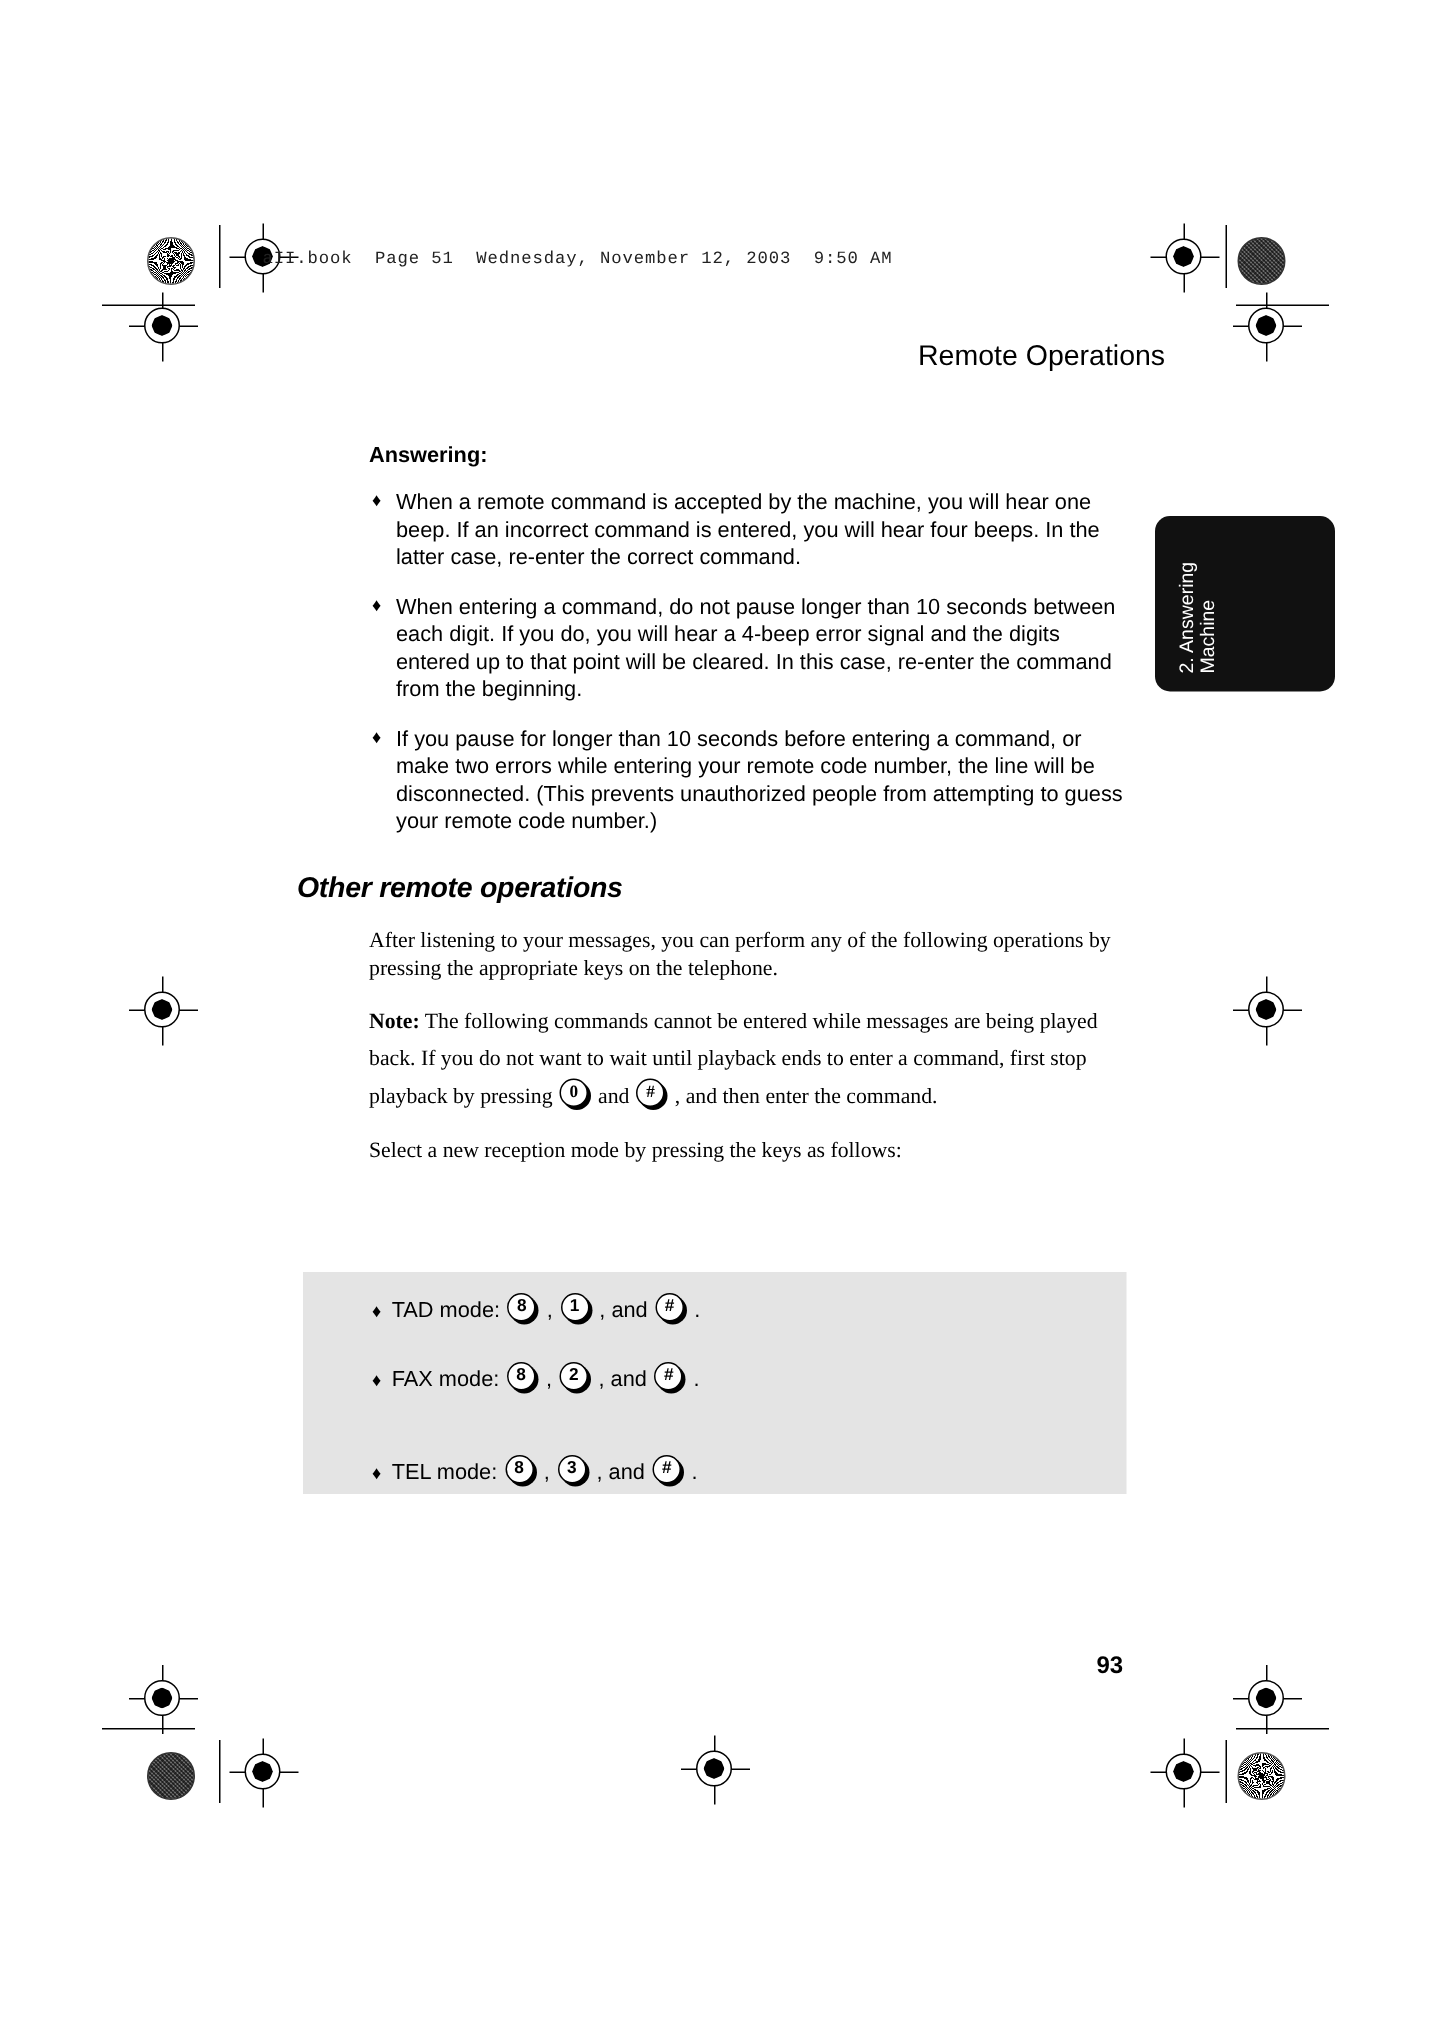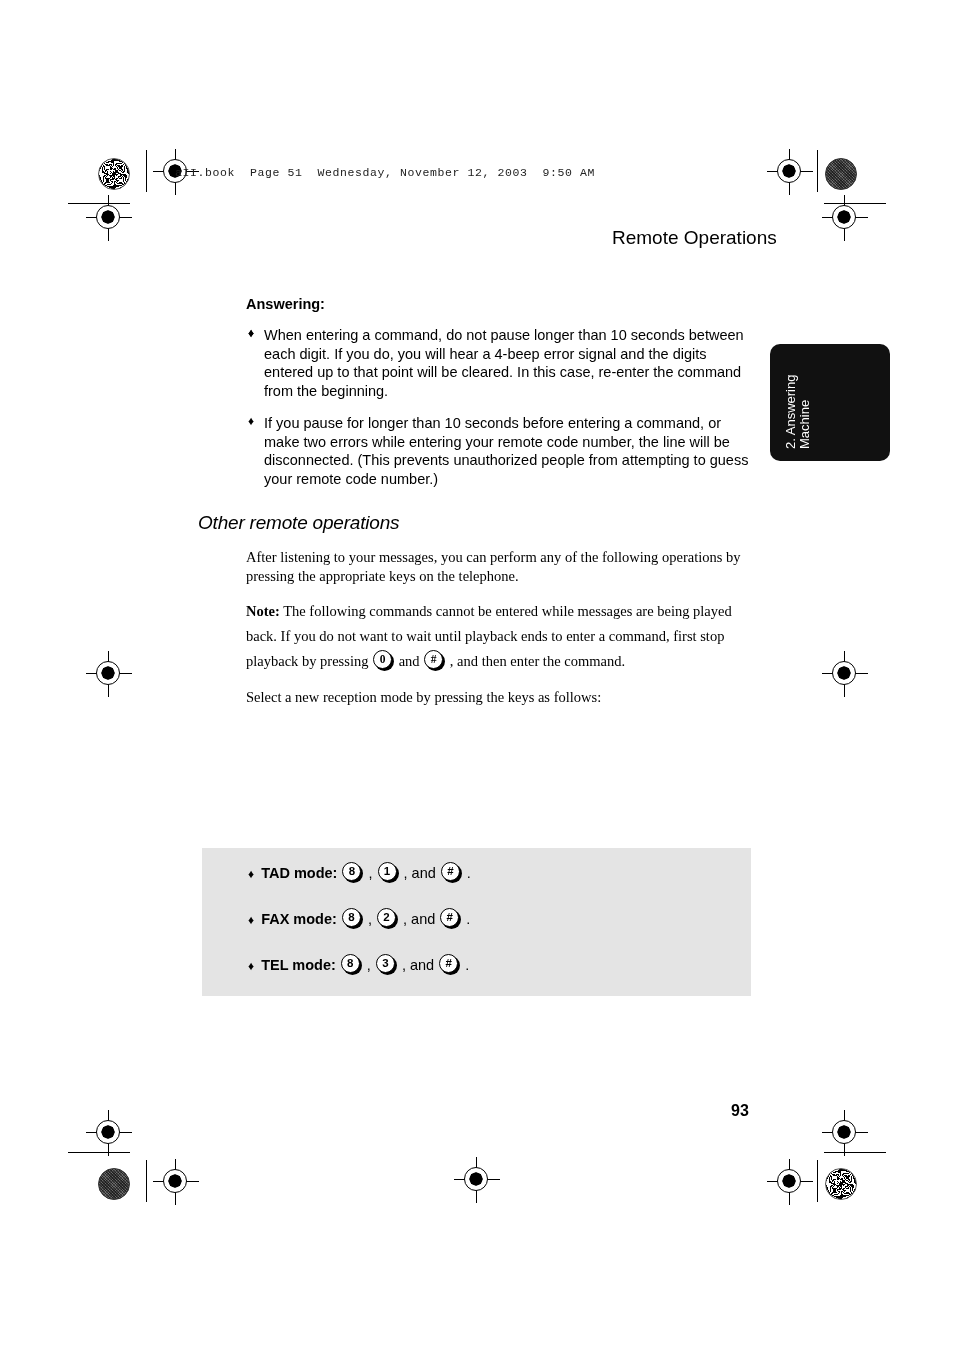--- a/index.html
+++ b/index.html
@@ -125,21 +125,21 @@
   .bullet-item .diamond {
     position: absolute;
     left: 50px;
     top: 0px;
     font-size: 12px;
     line-height: 1.28;
   }
 
   h2.section-head {
     font-size: 19px;
-    font-weight: normal;
+    font-weight: bold;
     font-style: italic;
     margin: 24px 0 14px 0;
     letter-spacing: -0.2px;
   }
 
   .body-para {
     margin: 0 0 14px 48px;
     font-size: 14.5px;
     line-height: 1.28;
     font-family: Liberation Serif, serif;
@@ -192,21 +192,21 @@
     position: absolute;
     left: 46px;
     font-size: 14.5px;
     white-space: nowrap;
   }
   .mode-row .diamond {
     font-size: 12px;
     margin-right: 7px;
   }
   .mode-row .mode-name {
-    font-weight: bold;
+    font-weight: normal;
   }
   .caution {
     position: absolute;
     left: 302px;
     top: 78px;
     width: 240px;
     font-size: 14.5px;
     line-height: 1.28;
   }
   .caution b { font-weight: bold; }
@@ -348,20 +348,21 @@
   </div>
 </div>
 
 <div class="content">
 
   <div class="comments-label">Answering:</div>
 
   <ul class="bullet-list">
     <li class="bullet-item">
       <span class="diamond">♦</span>
+      <span>When a remote command is accepted by the machine, you will hear one beep. If an incorrect command is entered, you will hear four beeps. In the latter case, re-enter the correct command.</span>
     </li>
     <li class="bullet-item">
       <span class="diamond">♦</span>
       <span>When entering a command, do not pause longer than 10 seconds between each digit. If you do, you will hear a 4-beep error signal and the digits entered up to that point will be cleared. In this case, re-enter the command from the beginning.</span>
     </li>
     <li class="bullet-item">
       <span class="diamond">♦</span>
       <span>If you pause for longer than 10 seconds before entering a command, or make two errors while entering your remote code number, the line will be disconnected. (This prevents unauthorized people from attempting to guess your remote code number.)</span>
     </li>
   </ul>
@@ -381,19 +382,19 @@
 <div class="gray-box">
 
   <div class="mode-row" style="top:14px;">
     <span class="diamond">♦</span><span class="mode-name">TAD mode:</span><span>&nbsp;</span><span class="key on-gray"><span class="shadow"></span><span class="face">8</span></span><span> , </span><span class="key on-gray"><span class="shadow"></span><span class="face">1</span></span><span> , and </span><span class="key on-gray"><span class="shadow"></span><span class="face">#</span></span><span> .</span>
   </div>
 
   <div class="mode-row" style="top:60px;">
     <span class="diamond">♦</span><span class="mode-name">FAX mode:</span><span>&nbsp;</span><span class="key on-gray"><span class="shadow"></span><span class="face">8</span></span><span> , </span><span class="key on-gray"><span class="shadow"></span><span class="face">2</span></span><span> , and </span><span class="key on-gray"><span class="shadow"></span><span class="face">#</span></span><span> .</span>
   </div>
 
-  <div class="mode-row" style="top:106px;">
+  <div class="mode-row" style="top:122px;">
     <span class="diamond">♦</span><span class="mode-name">TEL mode:</span><span>&nbsp;</span><span class="key on-gray"><span class="shadow"></span><span class="face">8</span></span><span> , </span><span class="key on-gray"><span class="shadow"></span><span class="face">3</span></span><span> , and </span><span class="key on-gray"><span class="shadow"></span><span class="face">#</span></span><span> .</span>
   </div>
 
 </div>
 
 <div class="page-number">93</div>
 
 </body></html>

